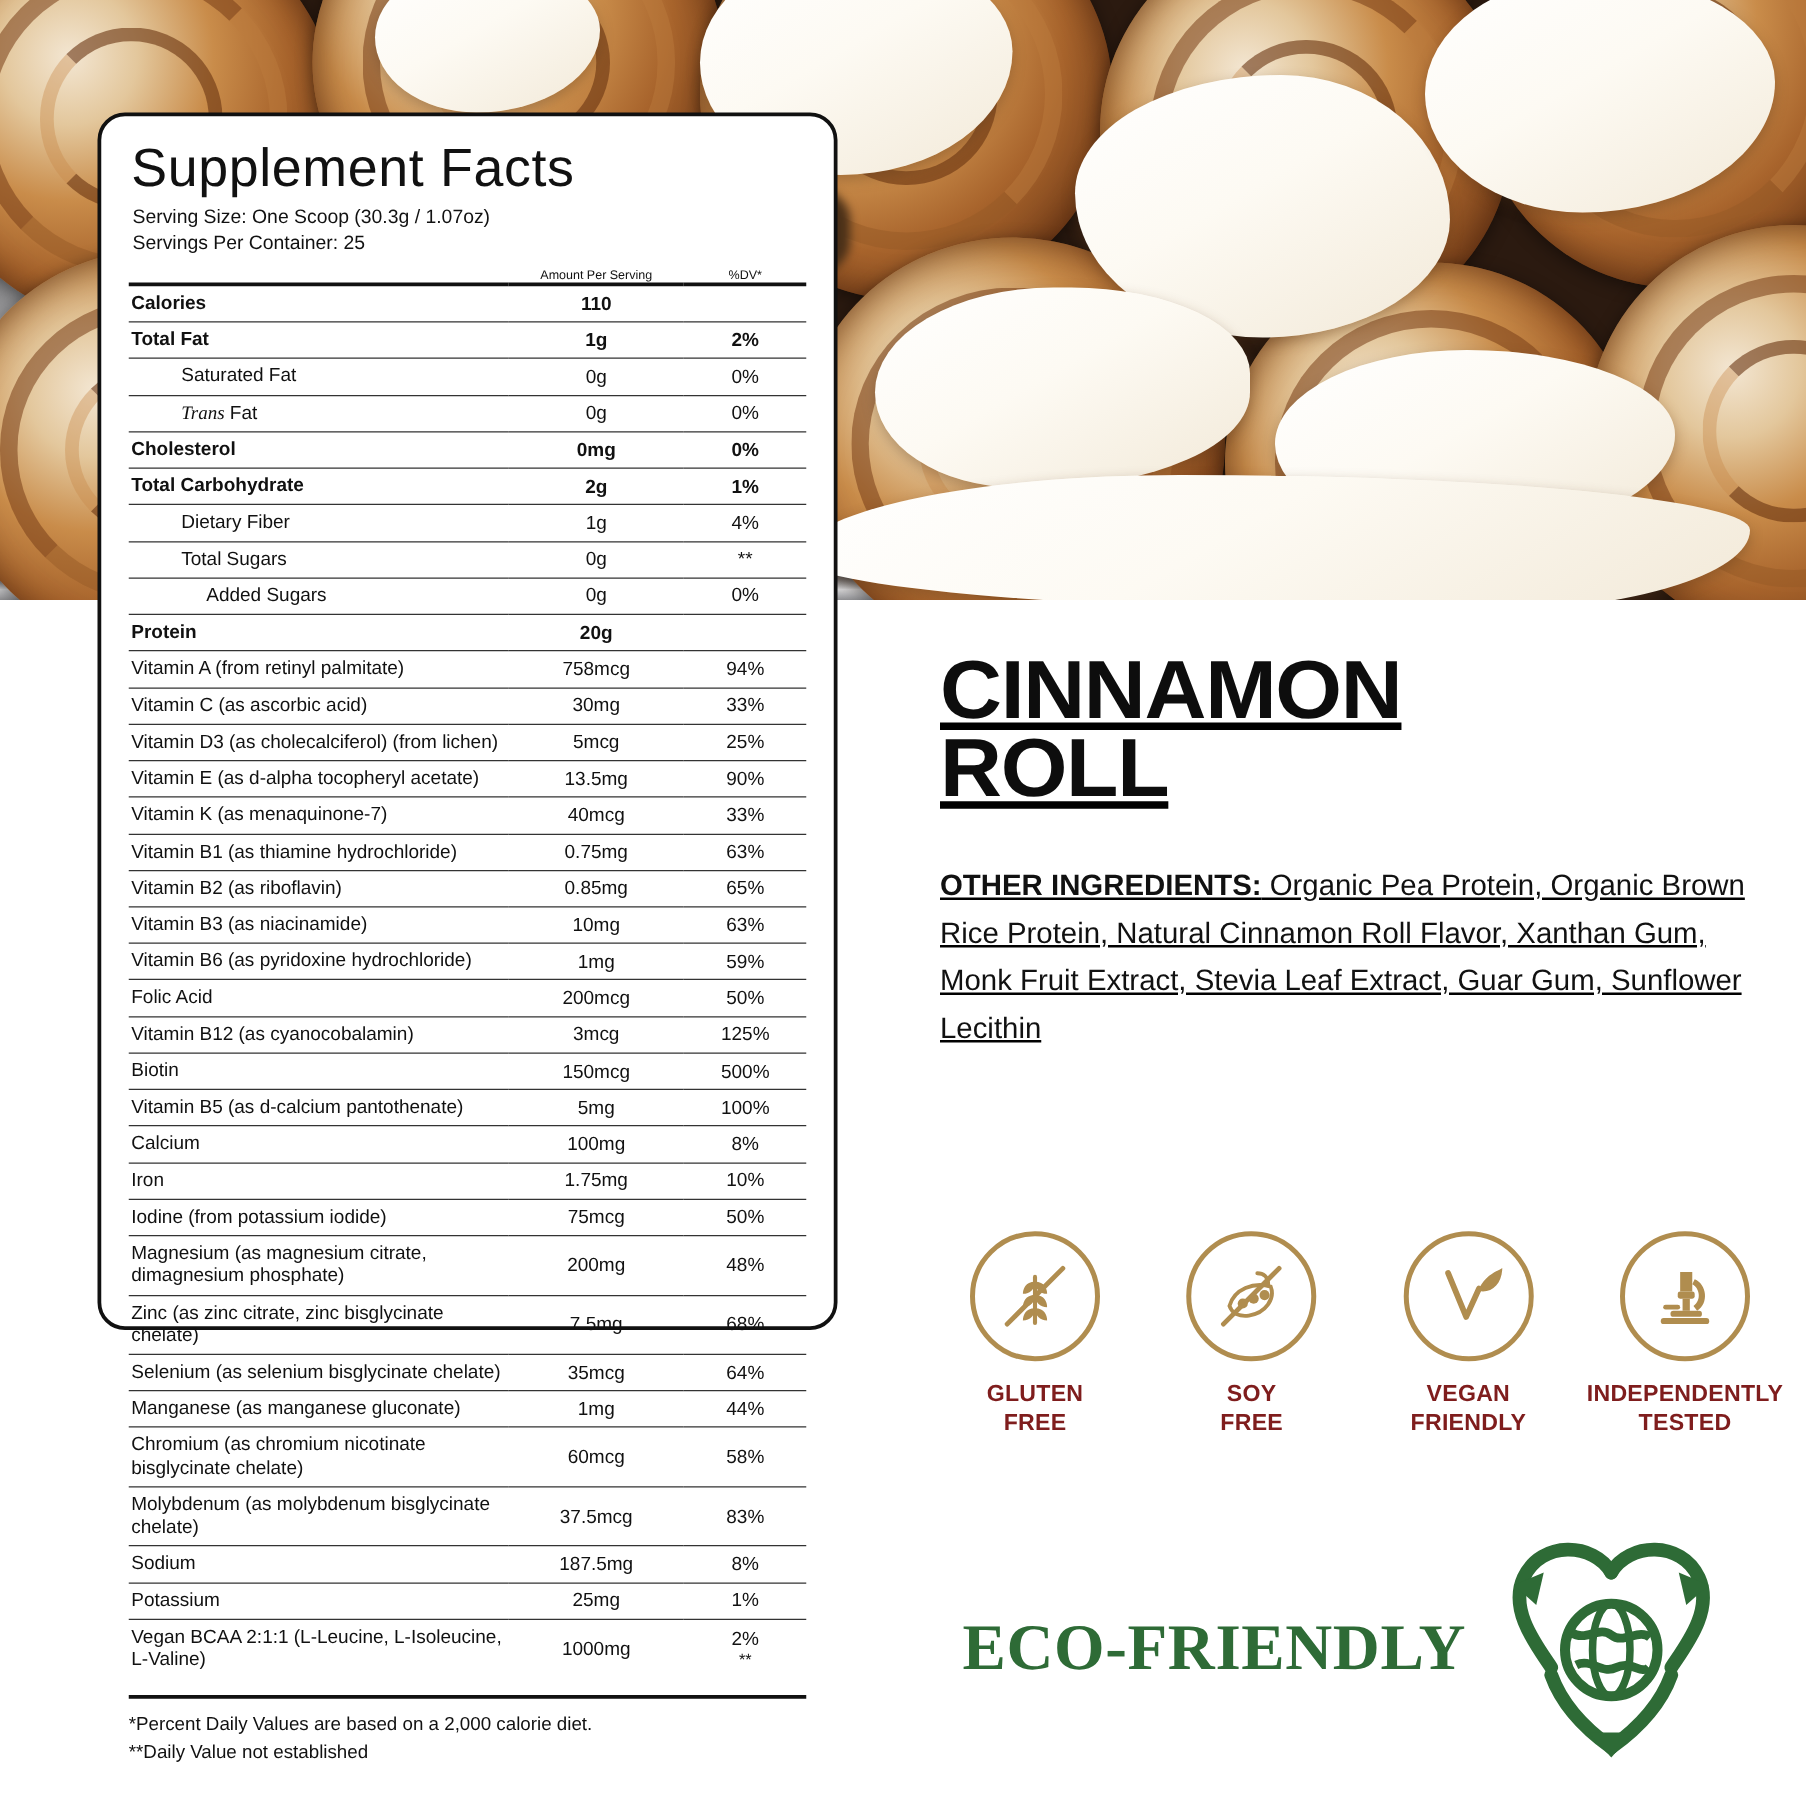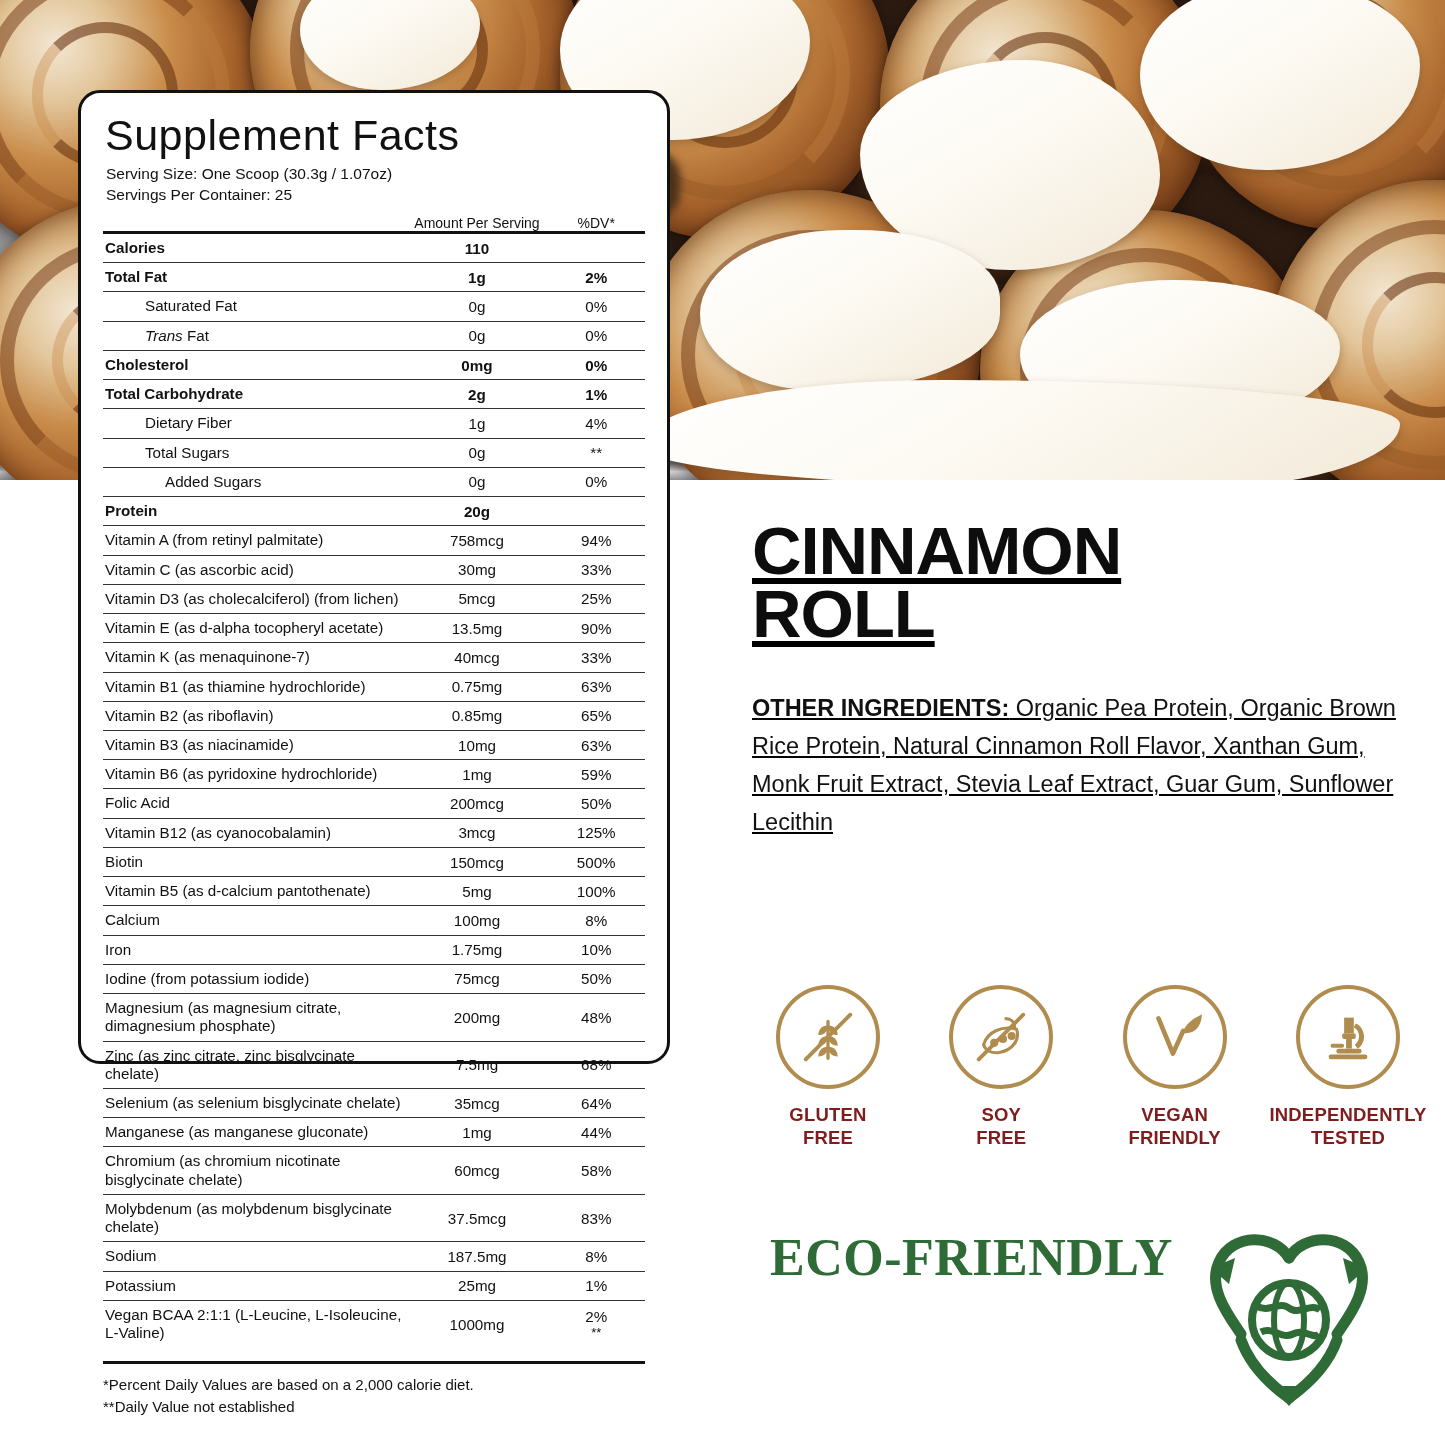--- a/index.html
+++ b/index.html
@@ -84,40 +84,40 @@
   }
   table.facts {
     width: 100%;
     border-collapse: collapse;
     margin-top: 9px;
     font-size: 15.2px;
     color: #111;
   }
   table.facts th, table.facts td { padding: 0; }
   .hdr-row td {
-    font-size: 14px;
+    font-size: 10px;
     text-align: center;
     padding-bottom: 3px;
     vertical-align: bottom;
   }
   .hdr-row td.sp { text-align: left; }
 
   tr.row td {
     padding: 5px 0 5px 0;
     border-top: 1px solid #333;
     vertical-align: middle;
   }
   tr.row td.name { width: 56%; padding-left: 2px; line-height: 1.2; }
   tr.row td.amt { width: 26%; text-align: center; }
   tr.row td.dv  { width: 18%; text-align: center; }
   tr.row.bold td { font-weight: bold; }
   tr.row.indent1 td.name { padding-left: 42px; }
   tr.row.indent2 td.name { padding-left: 62px; }
   tr.row.thickline td { border-top: 3px solid #111; }
-  .italic { font-style: italic; }
+  .italic { font-style: italic; font-family: Liberation Serif, serif; }
   .sup { font-size: 13px; }
   .footnotes {
     margin-top: 14px;
     border-top: 3px solid #111;
     padding-top: 10px;
     font-size: 15px;
     line-height: 1.45;
     color: #111;
   }
 
@@ -164,21 +164,21 @@
     color: #7f1d1d;
     line-height: 1.25;
     letter-spacing: .2px;
   }
 
   
   #eco {
     position: absolute;
     left: 770px; top: 1228px;
     width: 640px;
-    display: flex; gap: 16px;
+    display: flex; align-items: center; gap: 16px;
   }
   #eco-text {
     font-family: "Liberation Serif", serif;
     font-size: 52px;
     font-weight: bold;
     letter-spacing: .5px;
     color: #2e6b36;
   }
 </style>
 </head>

